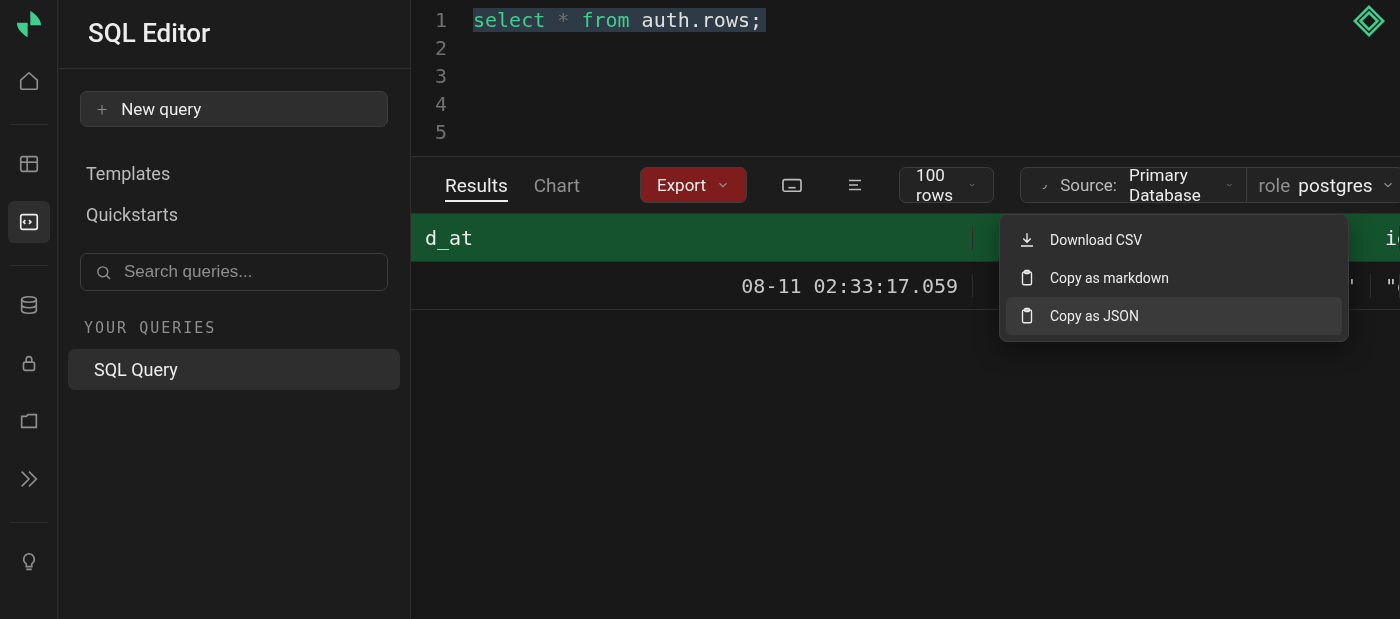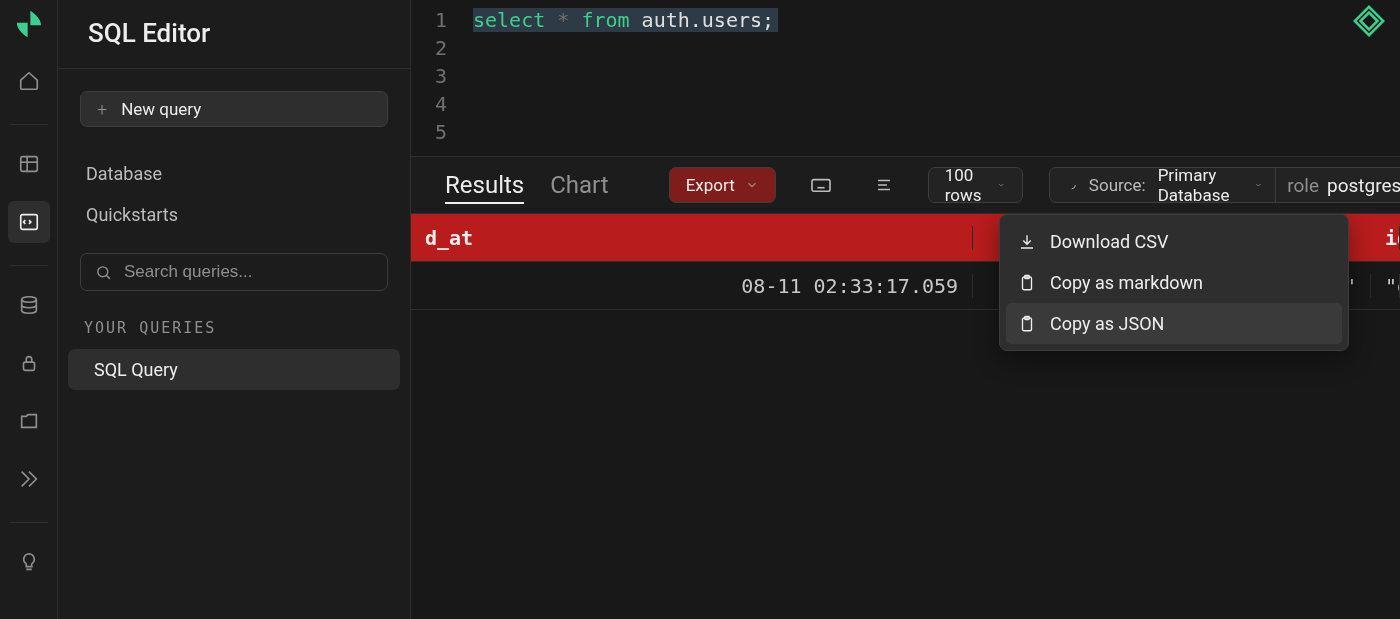--- a/index.html
+++ b/index.html
@@ -177,21 +177,21 @@
   height: 58px;
   border-top: 1px solid #2e2e2e;
   border-bottom: 1px solid #2e2e2e;
   display: flex;
   align-items: center;
   padding: 0 34px;
   gap: 26px;
   background: #1c1c1c;
 }
 .tab {
-  font-size: 24px;
+  font-size: 19px;
   color: #8f8f8f;
   padding: 4px 0;
   cursor: pointer;
   position: relative;
 }
 .tab.active {
   color: #ededed;
 }
 .tab.active::after {
   content: "";
@@ -242,21 +242,21 @@
 .results-table {
   font-family: ui-monospace, "SF Mono", Menlo, Consolas, monospace;
   font-size: 20px;
 }
 .th-row, .td-row {
   display: flex;
   border-bottom: 1px solid #2e2e2e;
   height: 48px;
   align-items: center;
 }
-.th-row { background: #b91c1c; color: #ededed; font-weight: bold; }
+.th-row { background: #14532d; color: #ededed; }
 .td-row { color: #c8c8c8; }
 .cell {
   border-right: 1px solid #2e2e2e;
   padding: 0 14px;
   white-space: nowrap;
   overflow: hidden;
 }
 .c1 { width: 594px; }
 .c2 { width: 420px; }
 .c3 { flex: 1; }
@@ -270,21 +270,21 @@
   border-radius: 8px;
   padding: 6px;
   box-shadow: 0 8px 24px rgba(0,0,0,.4);
 }
 .dropdown-item {
   display: flex;
   align-items: center;
   gap: 14px;
   padding: 10px 12px;
   border-radius: 5px;
-  font-size: 18px;
+  font-size: 14px;
   color: #ededed;
   cursor: pointer;
 }
 .dropdown-item.hover { background: #3a3a3a; }
 svg { display: block; }
 .chevron { color: #8f8f8f; }
 </style>
 </head>
 <body>
 
@@ -346,21 +346,21 @@
 </div>
 
 <div class="sidebar">
   <div class="sidebar-title">SQL Editor</div>
   <div class="sidebar-hr"></div>
   <div class="sidebar-body">
     <div class="new-query-btn">
       <span class="plus">+</span>
       <span>New query</span>
     </div>
-    <div class="nav-link">Database</div>
+    <div class="nav-link">Templates</div>
     <div class="nav-link">Quickstarts</div>
     <div class="search-wrap">
       <svg width="17" height="17" viewBox="0 0 24 24" fill="none" stroke="currentColor" stroke-width="2">
           <circle cx="11" cy="11" r="7"></circle>
           <line x1="21" y1="21" x2="16" y2="16"></line>
         </svg>
       <input type="text" placeholder="Search queries..." style="">
     </div>
     <div class="section-label">YOUR QUERIES</div>
     <div class="query-item">SQL Query</div>
@@ -372,21 +372,21 @@
   <div class="editor">
     <div class="ai-icon">
       <svg width="34" height="34" viewBox="0 0 24 24" fill="none" stroke="#3ecf8e" stroke-width="1.8">
           <path d="M12 2 L22 12 L12 22 L2 12 Z"></path>
           <path d="M12 6 L18 12 L12 18 L6 12 Z"></path>
         </svg>
     </div>
     <div id="code-lines">
         <div class="code-line">
           <div class="gutter">1</div>
-          <div class="code"><span class="hl" style="padding-right: 4px;"><span class="kw">select</span><span class="op"> * </span><span class="kw">from</span><span class="txt"> auth.users;</span></span></div>
+          <div class="code"><span class="hl" style="padding-right: 4px;"><span class="kw">select</span><span class="op"> * </span><span class="kw">from</span><span class="txt"> auth.rows;</span></span></div>
         </div>
         <div class="code-line">
           <div class="gutter">2</div>
           <div class="code"><span style="padding-right: 4px;"></span></div>
         </div>
         <div class="code-line">
           <div class="gutter">3</div>
         </div>
         <div class="code-line">
           <div class="gutter">4</div>

